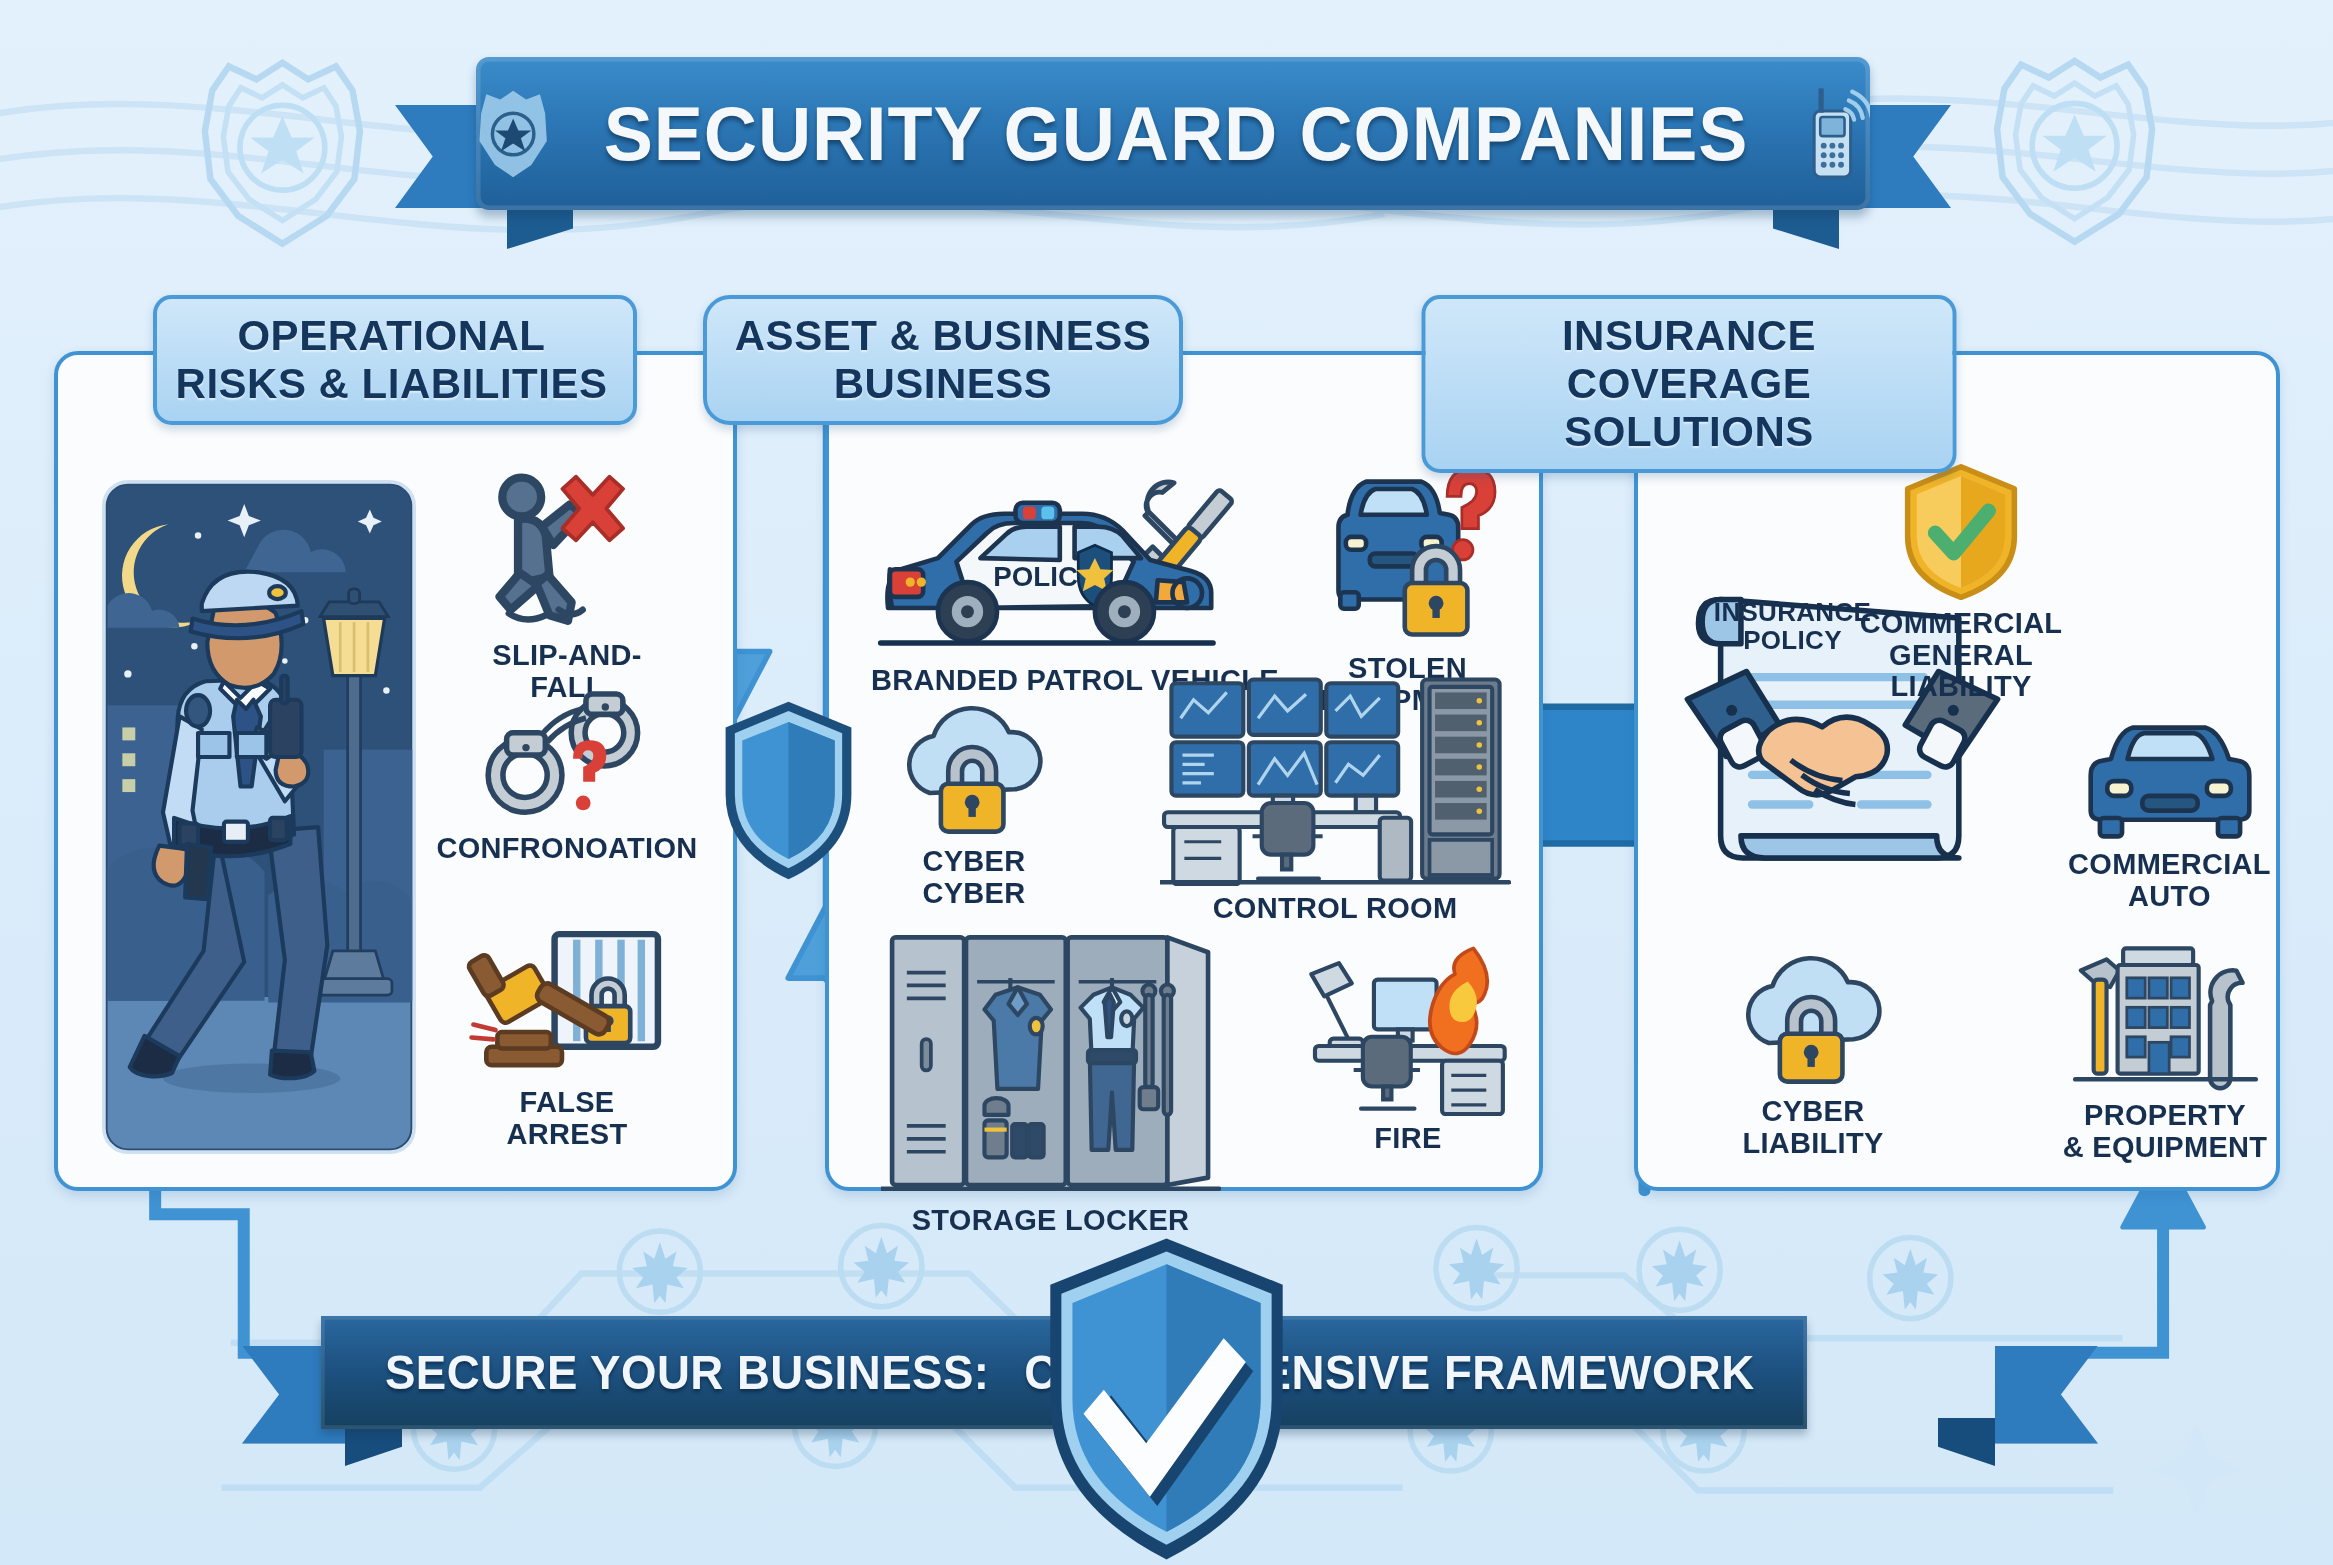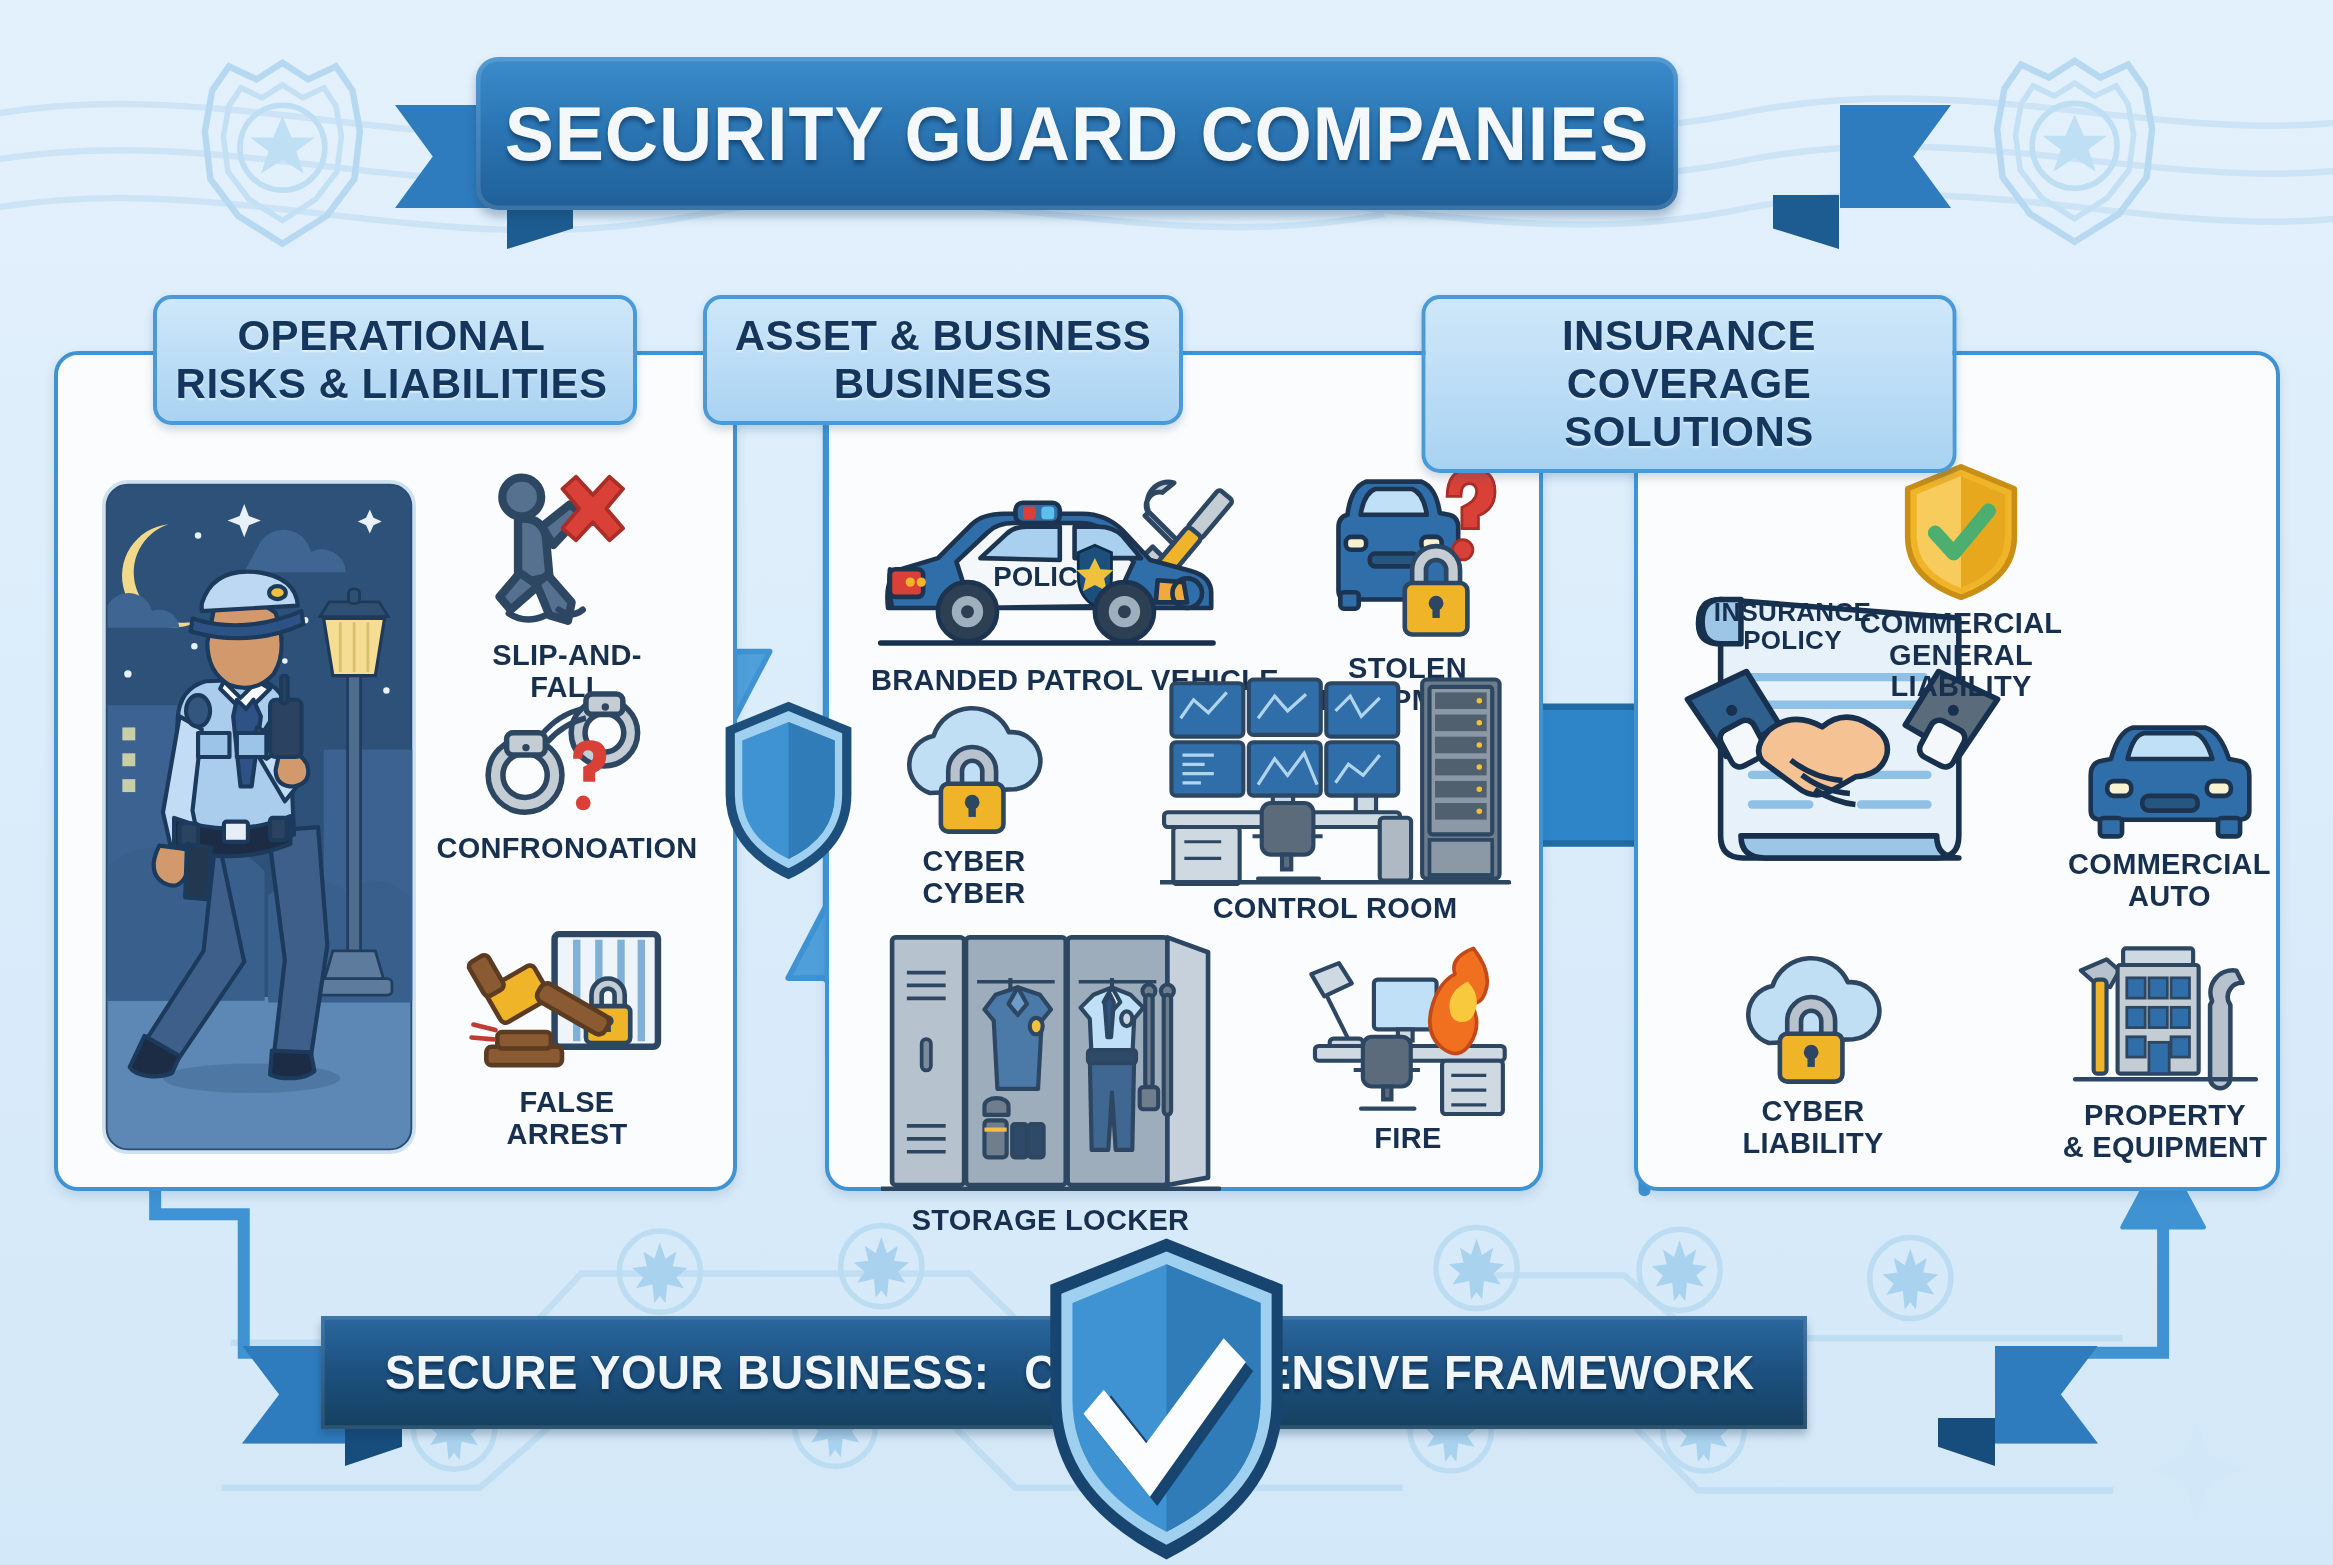--- a/index.html
+++ b/index.html
@@ -21,23 +21,23 @@
     box-shadow:0 2.8px 3.7px rgba(20,60,100,.28);
   }
   .ribbon-top .tail-l{ left:-81px; clip-path:polygon(0 0,100% 0,100% 100%,0 100%,34% 50%); }
   .ribbon-top .tail-r{ right:-81px; clip-path:polygon(0 0,100% 0,66% 50%,100% 100%,0 100%); }
   .ribbon-top .fold-l,.ribbon-top .fold-r{
     position:absolute; top:138px; width:66px; height:54px; background:#1d5c91;
   }
   .ribbon-top .fold-l{ left:31px; clip-path:polygon(0 0,100% 0,100% 62%,0 100%); }
   .ribbon-top .fold-r{ right:31px; clip-path:polygon(0 0,100% 0,100% 100%,0 62%); }
   .ribbon-top .body{
-    position:absolute; left:0; top:0; width:1202px; height:153px;
+    position:absolute; left:0; top:0; width:1394px; height:153px;
     background:linear-gradient(180deg,#3b8ccb 0%,#2b76b4 45%,#1f5f98 100%);
-    border-radius:22px;
+    border-radius:13px;
     box-shadow:inset 0 0 0 4.6px rgba(255,255,255,.13), 0 6.5px 9.2px rgba(20,60,100,.30);
     display:flex; align-items:center; justify-content:center; gap:36px;
   }
   .ribbon-top h1{
     font-size:76px; font-weight:bold; letter-spacing:0.9px; color:#f4f8fb;
     text-shadow:0 3.7px 4.6px rgba(10,40,70,.55);
     white-space:nowrap; transform:scaleX(.97);
   }
 
   
@@ -405,21 +405,21 @@
   </div>
 
   <svg class="shield-mid" style="left:720px; top:698px; width:137px; height:185px;" viewBox="0 0 148 200">
     <path d="M74,4 L142,32 L142,104 Q142,164 74,196 Q6,164 6,104 L6,32 Z" fill="#1d4f7d"></path>
     <path d="M74,14 L132,38 L132,104 Q132,156 74,184 Q16,156 16,104 L16,38 Z" fill="#9fd0ef"></path>
     <path d="M74,26 L124,46 L124,104 Q124,150 74,174 Q24,150 24,104 L24,46 Z" fill="#3f93d3"></path>
     <path d="M74,26 L124,46 L124,104 Q124,150 74,174 Z" fill="#2f7cb8"></path>
   </svg>
 
   <div class="panel" style="left:825px; top:351px; width:718px; height:840px;"></div>
-  <div class="panel-head" style="left:943px; top:295px; width:480px;">
+  <div class="panel-head" style="left:943px; top:295px; width:480px;border-radius:27px;">
     <h2>
       <span>ASSET &amp; BUSINESS</span><br>
       <span>BUSINESS</span>
     </h2>
   </div>
 
   <div class="items" style="z-index:5;">
 
     <div class="item" style="left:858px; top:473px; width:434px;">
       <svg width="397" height="185" viewBox="0 0 430 200">

